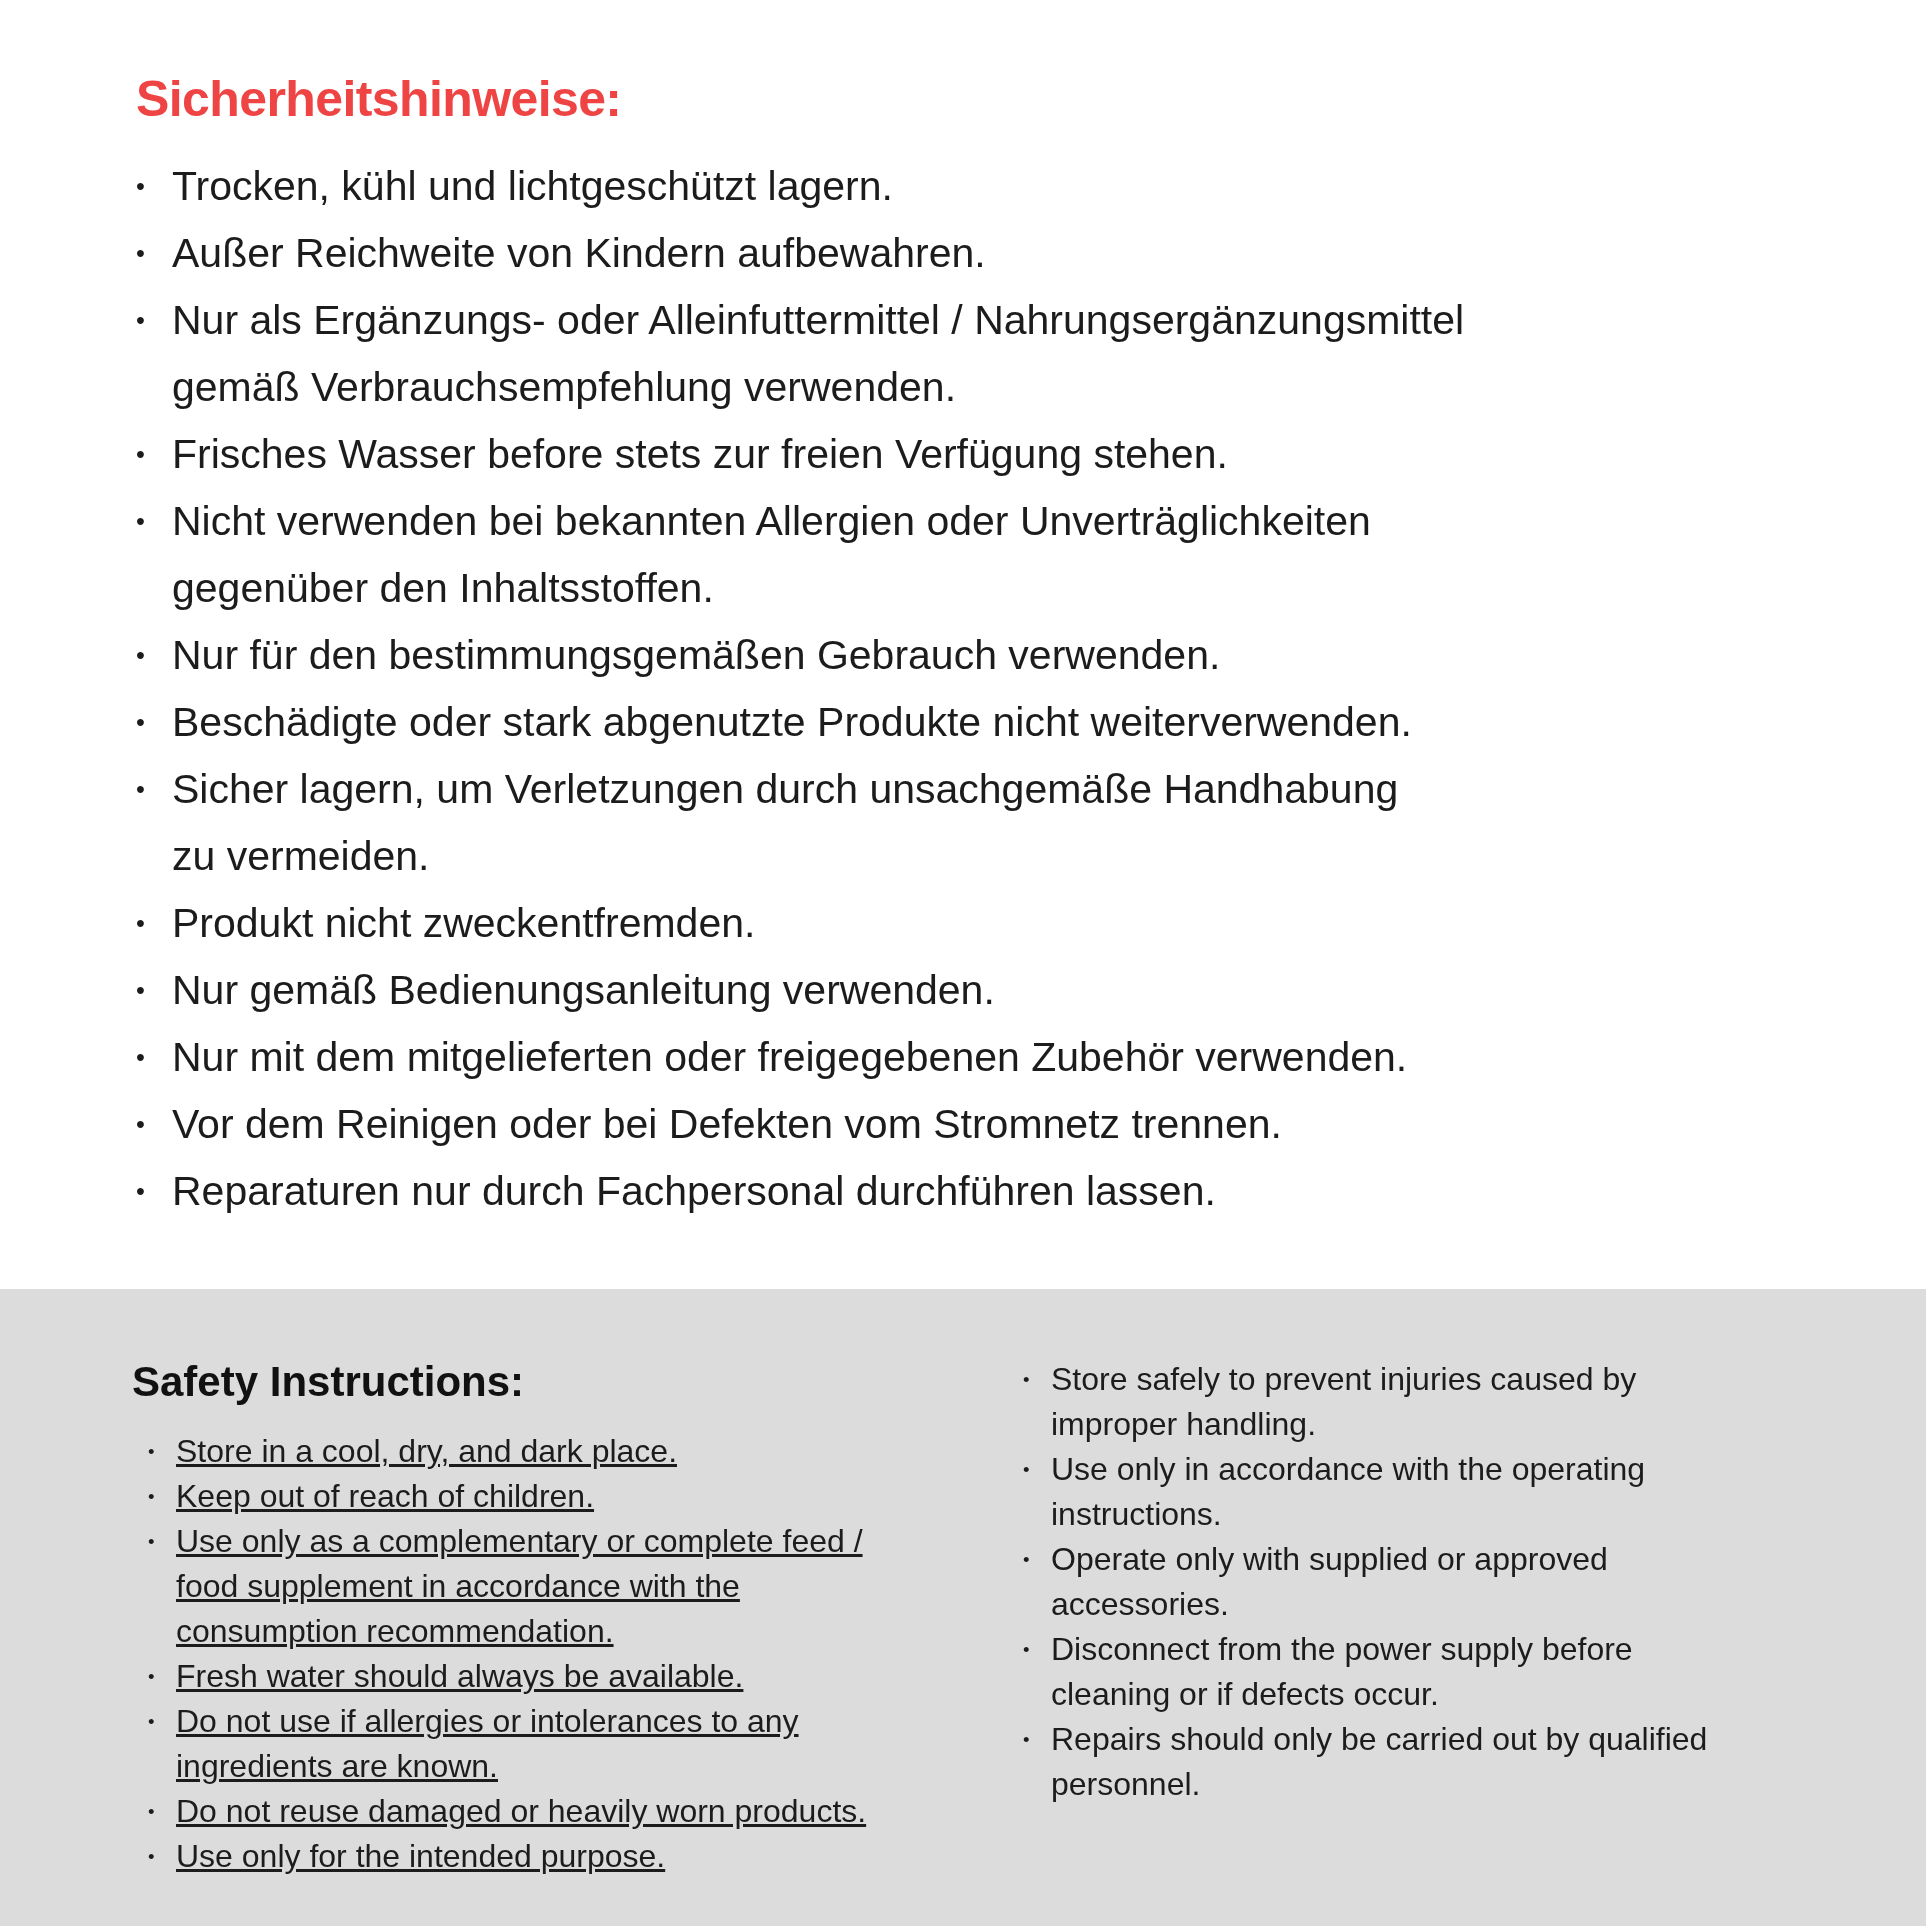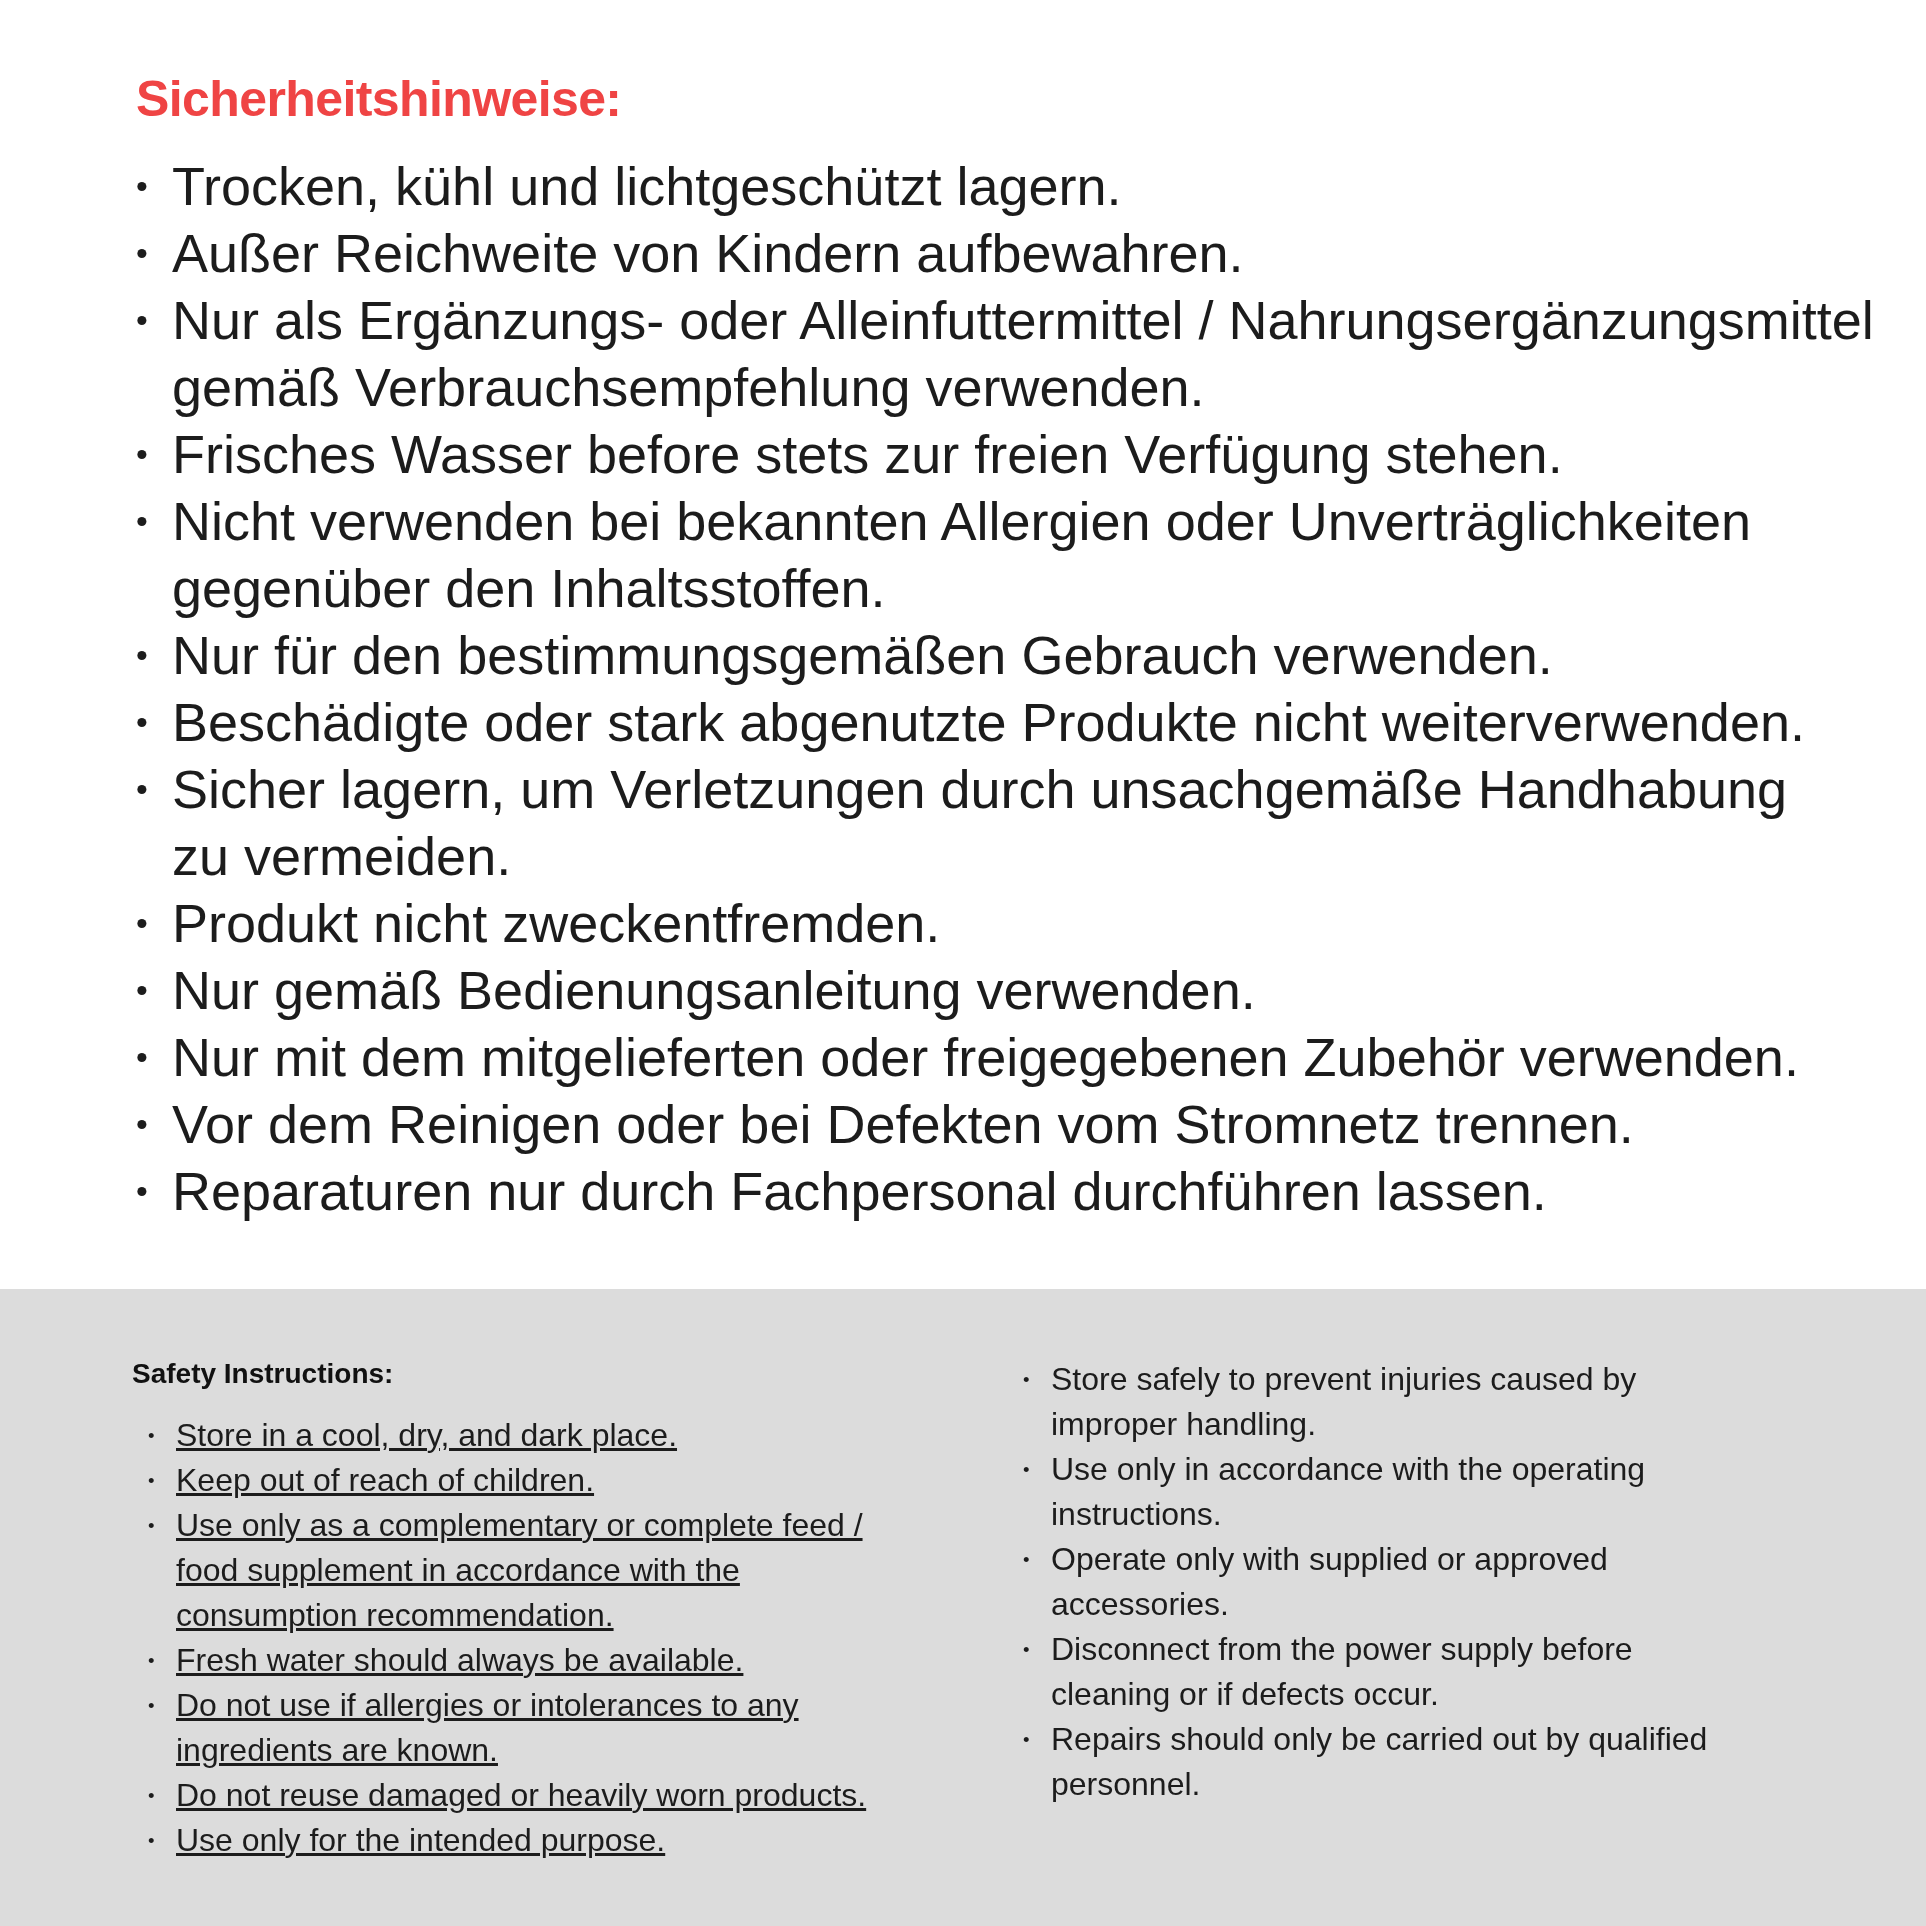--- a/index.html
+++ b/index.html
@@ -29,21 +29,21 @@
     color: #ef4444;
     letter-spacing: -0.6px;
   }
   ul.list {
     list-style: none;
     margin: 0;
     padding: 0;
   }
   .de-list {
     margin-left: 35px;
-    font-size: 54px;
+    font-size: 41px;
     line-height: 67px;
   }
   .item {
     position: relative;
     white-space: pre-line; 
   }
   .de-list .item { padding-left: 36px; }
   .de-list .item::before {
     content: "\2022";
     position: absolute;
@@ -59,21 +59,21 @@
     box-sizing: border-box;
     background: #dcdcdc;
     padding: 68px 39px 0 132px;
     display: flex;
     align-items: flex-start;
   }
   .col-left { width: 891px; flex: none; }
   .col-right { flex: 1; }
   .section-en h2 {
     margin: 0 0 22px 0;
-    font-size: 28px;
+    font-size: 42px;
     line-height: 1.2;
     font-weight: 700;
     color: #111111;
   }
   .en-list {
     font-size: 32px;
     line-height: 45px;
   }
   .col-left .en-list { margin-left: 16px; text-decoration: underline; }
   .col-right .en-list { margin-left: 0; }

